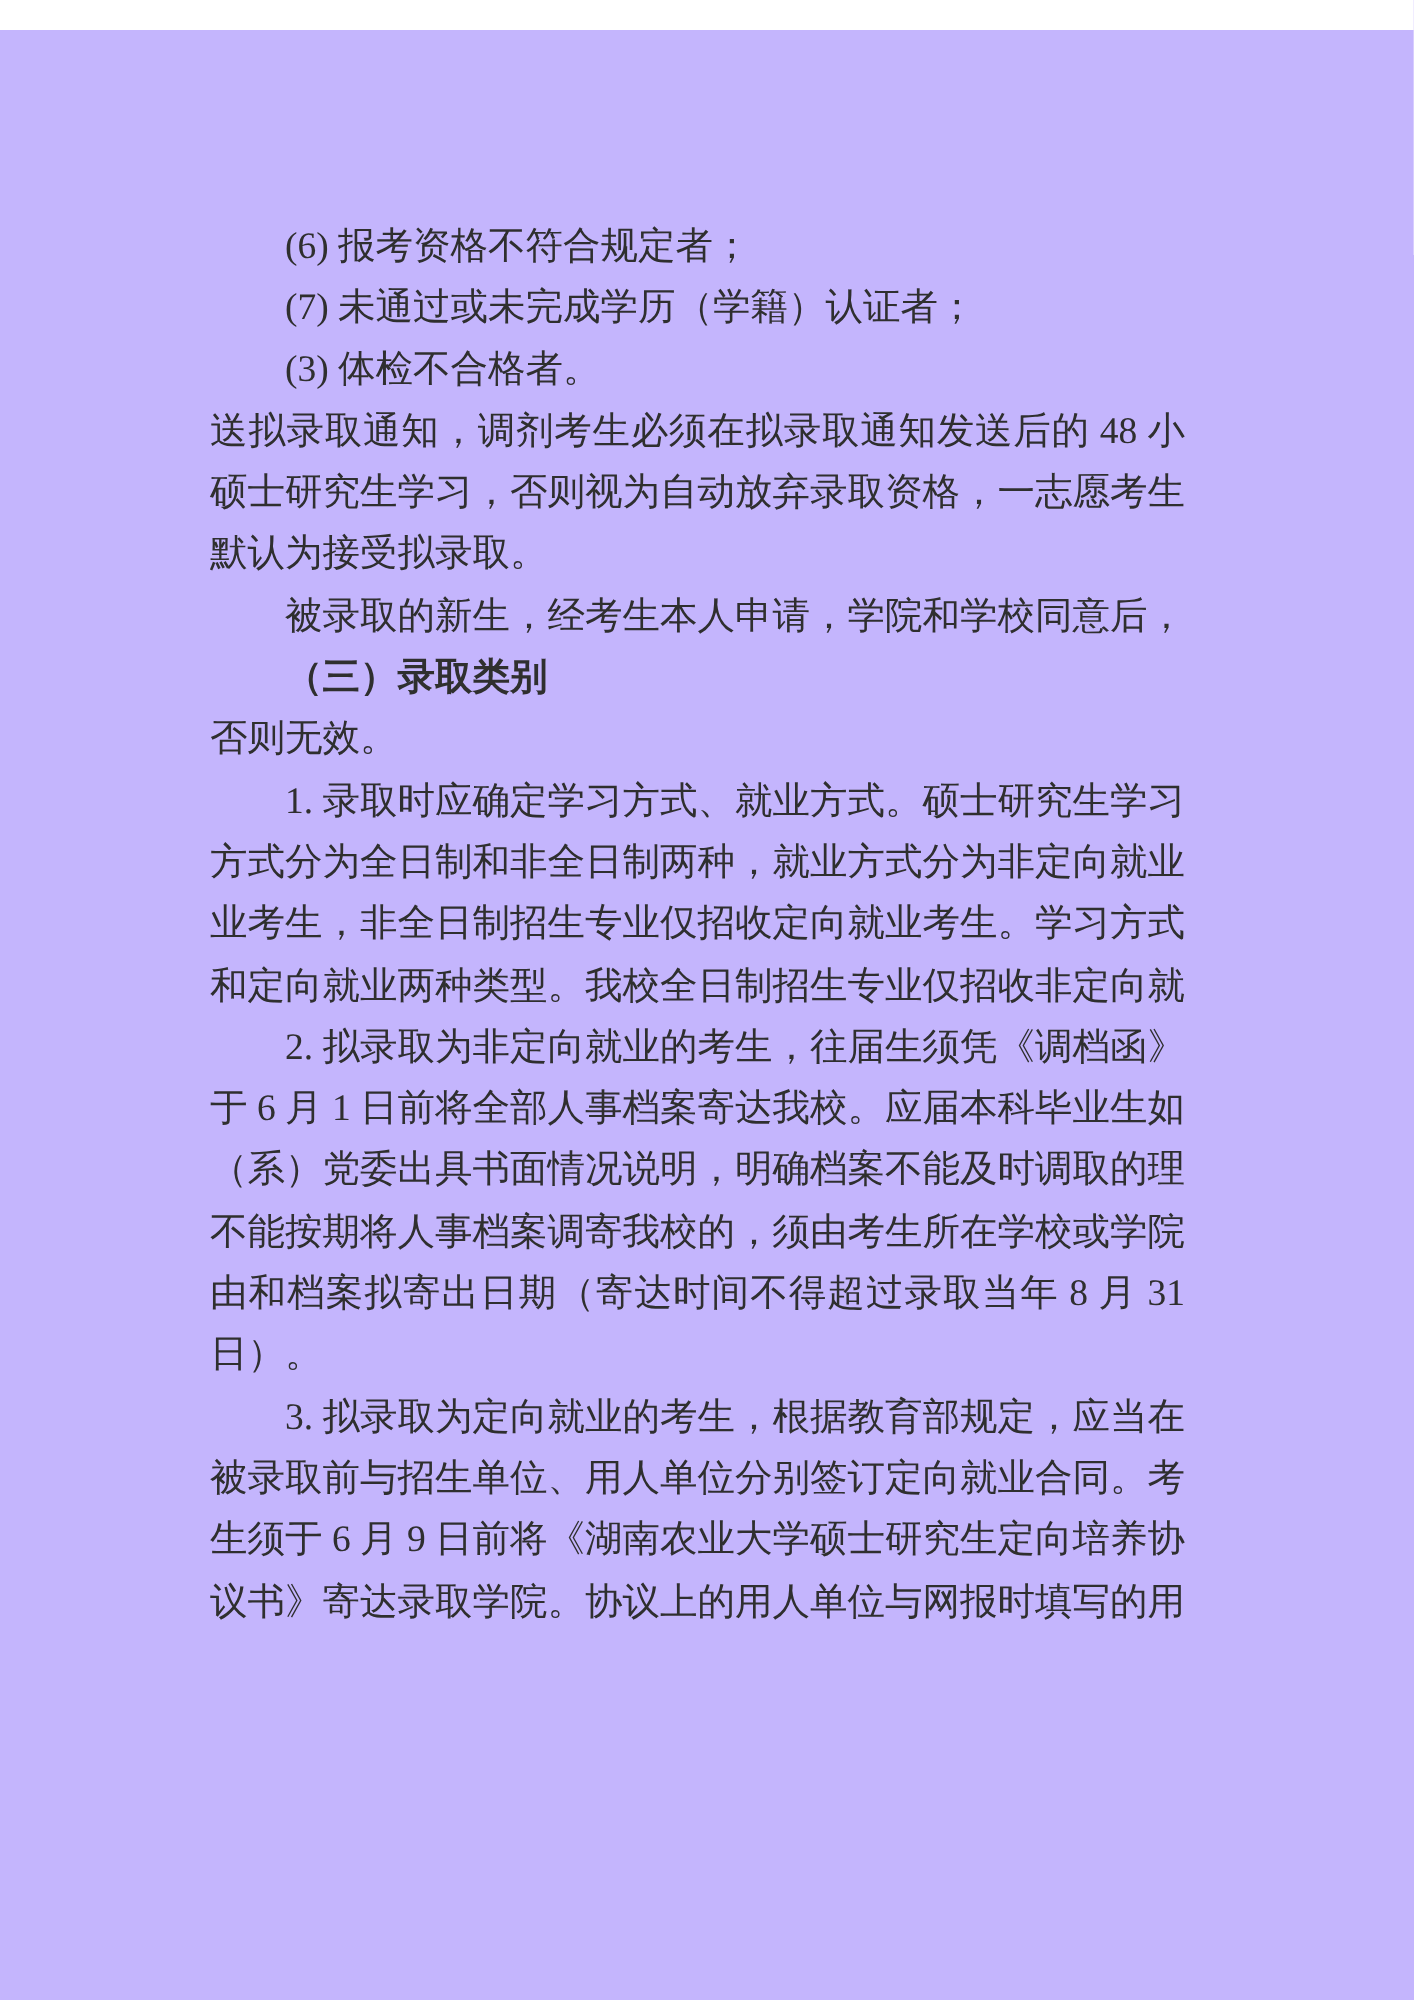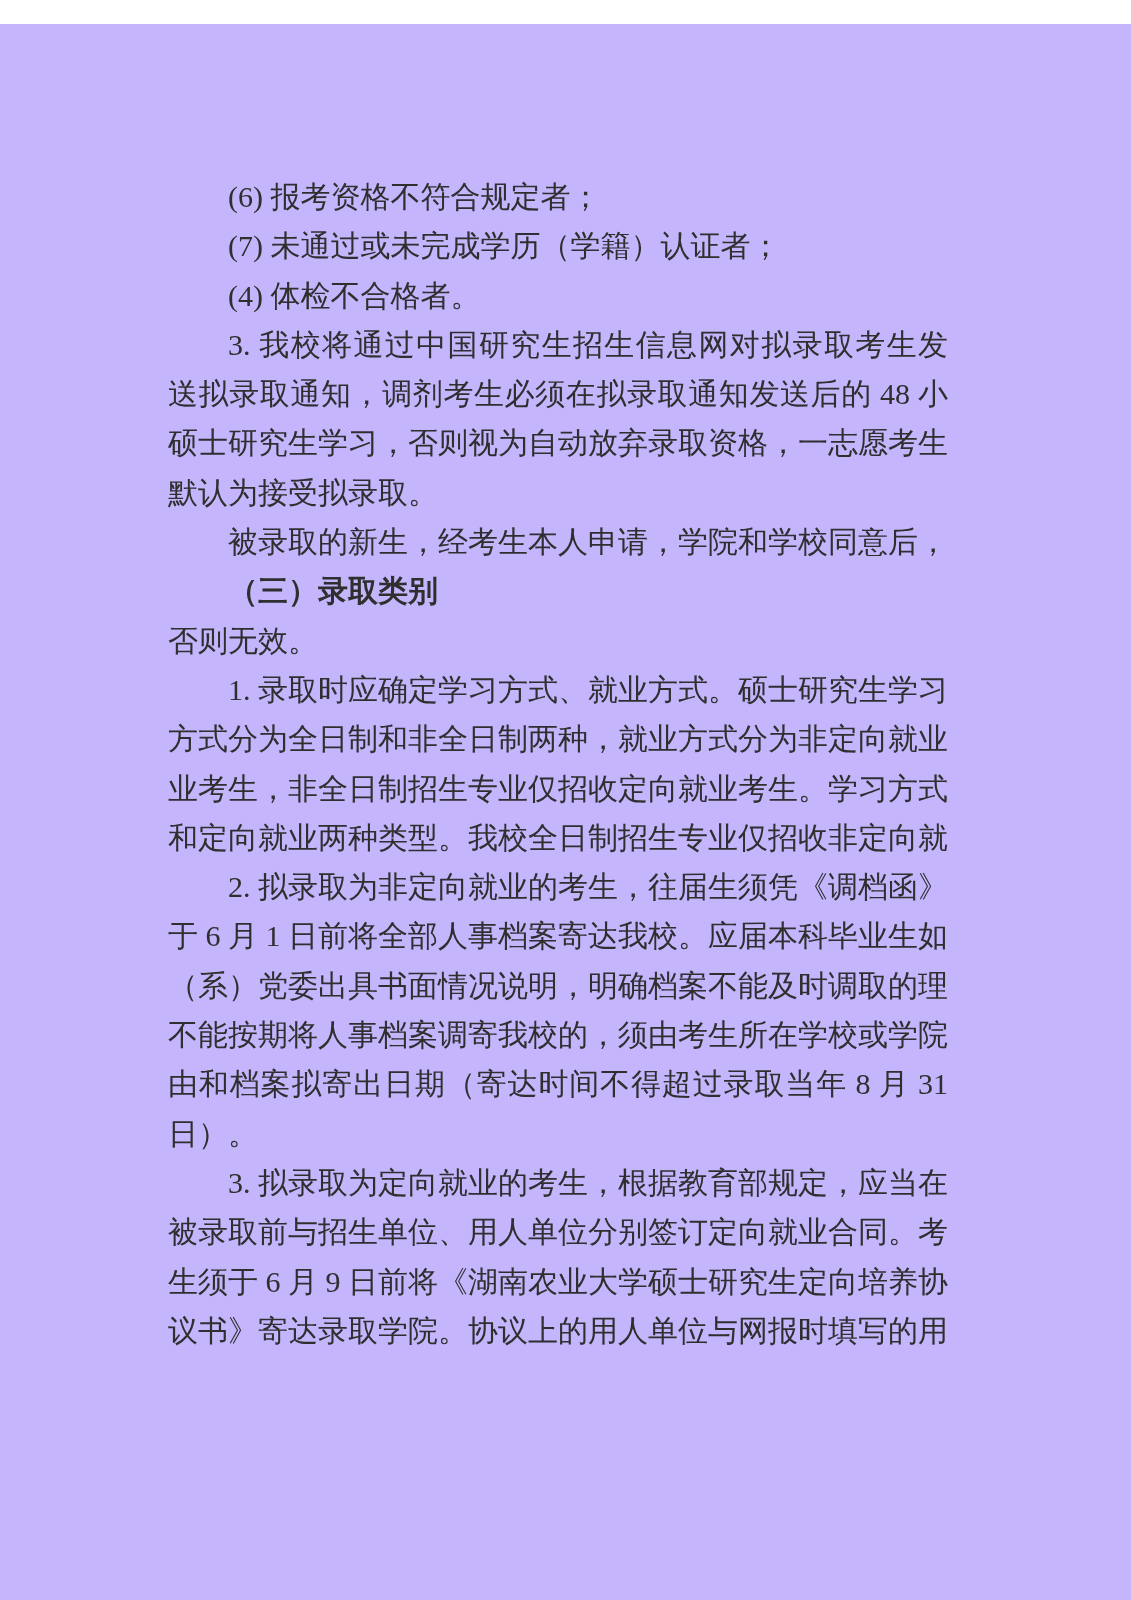--- a/index.html
+++ b/index.html
@@ -47,22 +47,21 @@
     font-weight: bold;
   }
 </style>
 </head>
 <body>
 
 <div class="page" style="background: #c4b5fd; margin-top: 24px;">
   <div class="text-block" id="text-block" style="color: rgb(47, 47, 47);">
       <div class="doc-line indent">(6) 报考资格不符合规定者；</div>
       <div class="doc-line indent">(7) 未通过或未完成学历（学籍）认证者；</div>
-      <div class="doc-line indent">(4) 体检不合格者。</div>
-      <div class="doc-line indent justify">3. 我校将通过中国研究生招生信息网对拟录取考生发</div>
+      <div class="doc-line indent">(3) 体检不合格者。</div>
       <div class="doc-line justify">送拟录取通知，调剂考生必须在拟录取通知发送后的 48 小</div>
       <div class="doc-line justify">硕士研究生学习，否则视为自动放弃录取资格，一志愿考生</div>
       <div class="doc-line">默认为接受拟录取。</div>
       <div class="doc-line indent justify">被录取的新生，经考生本人申请，学院和学校同意后，</div>
       <div class="doc-line indent bold">（三）录取类别</div>
       <div class="doc-line">否则无效。</div>
       <div class="doc-line indent justify">1. 录取时应确定学习方式、就业方式。硕士研究生学习</div>
       <div class="doc-line justify">方式分为全日制和非全日制两种，就业方式分为非定向就业</div>
       <div class="doc-line justify">业考生，非全日制招生专业仅招收定向就业考生。学习方式</div>
       <div class="doc-line justify">和定向就业两种类型。我校全日制招生专业仅招收非定向就</div>

